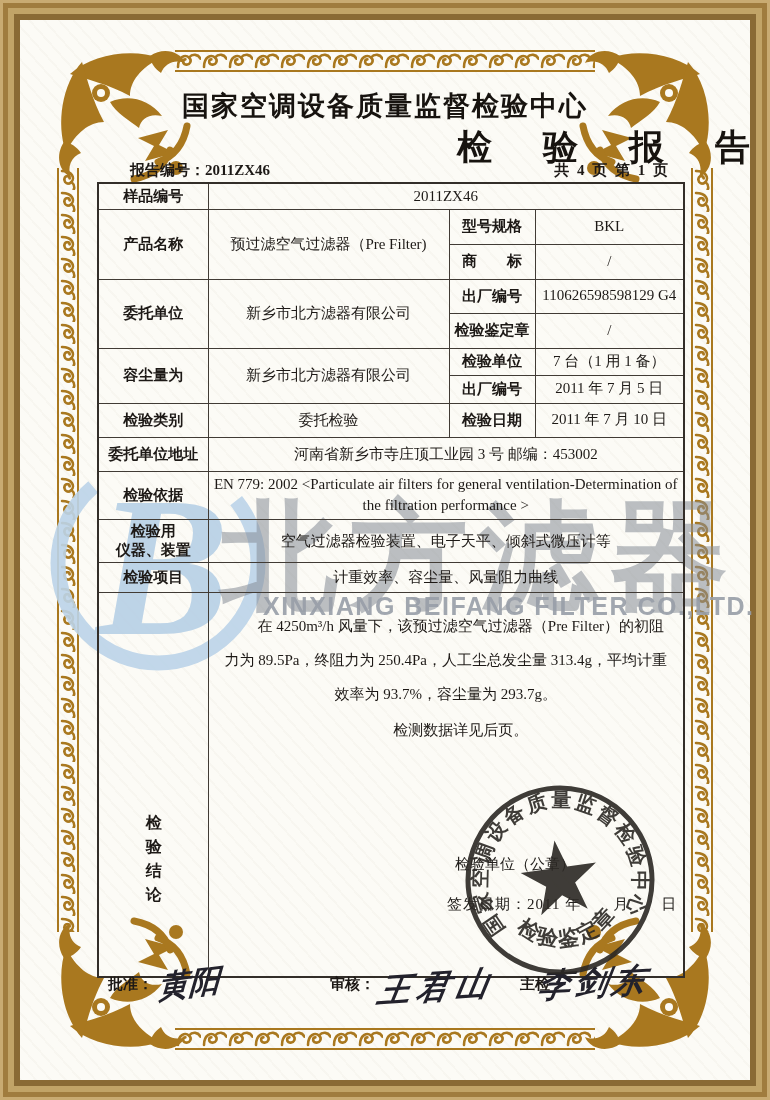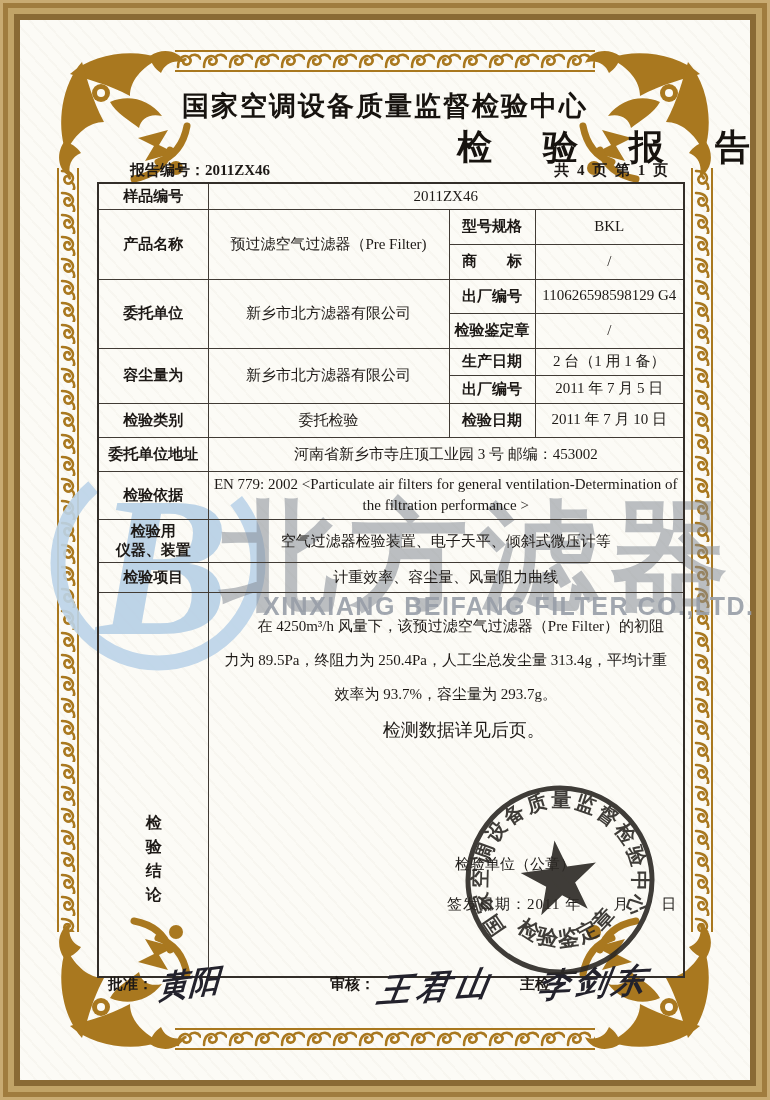--- a/index.html
+++ b/index.html
@@ -25,21 +25,21 @@
   table.info{position:absolute;left:97px;top:182px;width:586px;border-collapse:collapse;table-layout:fixed;z-index:2;}
   table.info td{border:1px solid #413b35;font-size:15px;color:#1d1916;text-align:center;padding:2px 3px;background:transparent;}
   table.info{border:2px solid #332e29;}
   td.lab{font-weight:bold;}
   td.val-left{text-align:left;padding-left:18px;}
   td.small{font-size:13.5px;line-height:1.45;}
   td.concl{vertical-align:top;text-align:left;position:relative;}
   .vlab{writing-mode:vertical-rl;text-orientation:upright;letter-spacing:24px;font-weight:bold;font-size:16px;margin:0 auto;}
   .vwrap{display:flex;align-items:flex-start;justify-content:center;padding-top:130px;height:100%;box-sizing:border-box;}
   .cpar{margin:14px 12px 0 12px;text-indent:2em;line-height:34px;font-size:15px;text-align:center;}
-  .cnote{margin:2px 12px 0 12px;text-indent:2em;line-height:34px;font-size:18px;}
+  .cnote{margin:2px 12px 0 12px;text-indent:2em;line-height:34px;font-size:15px;}
   
   .wm{position:absolute;z-index:1;}
   .wm-cn{left:220px;top:478px;font-family:"Liberation Sans",sans-serif;font-weight:bold;font-size:118px;letter-spacing:12px;color:#878d97;opacity:.55;white-space:nowrap;}
   .wm-en{left:263px;top:592px;font-family:"Liberation Sans",sans-serif;font-weight:bold;font-size:25px;letter-spacing:1.5px;color:#989ea8;opacity:.9;white-space:nowrap;text-align:right;}
   .wm-logo{left:38px;top:438px;opacity:.9;}
   
   .sealline{position:absolute;z-index:2;font-size:15px;color:#23201d;}
   .unitseal{left:455px;top:855px;}
   .issuedate{left:447px;top:895px;letter-spacing:1px;}
   .stamp{position:absolute;left:457px;top:777px;width:206px;height:206px;z-index:3;opacity:.9;transform:rotate(-8deg);}
@@ -198,22 +198,22 @@
       <td class="lab">出厂编号</td>
       <td class="small">110626598598129 G4</td>
     </tr>
     <tr style="height:35px">
       <td class="lab">检验鉴定章</td>
       <td>/</td>
     </tr>
     <tr style="height:27px">
       <td class="lab" rowspan="2">容尘量为</td>
       <td rowspan="2">新乡市北方滤器有限公司</td>
-      <td class="lab">生产日期</td>
-      <td class="small">2 台（1 用 1 备）</td>
+      <td class="lab">检验单位</td>
+      <td class="small">7 台（1 用 1 备）</td>
     </tr>
     <tr style="height:28px">
       <td class="lab">出厂编号</td>
       <td class="small">2011 年 7 月 5 日</td>
     </tr>
     <tr style="height:34px">
       <td class="lab">检验类别</td>
       <td>委托检验</td>
       <td class="lab">检验日期</td>
       <td class="small">2011 年 7 月 10 日</td>

